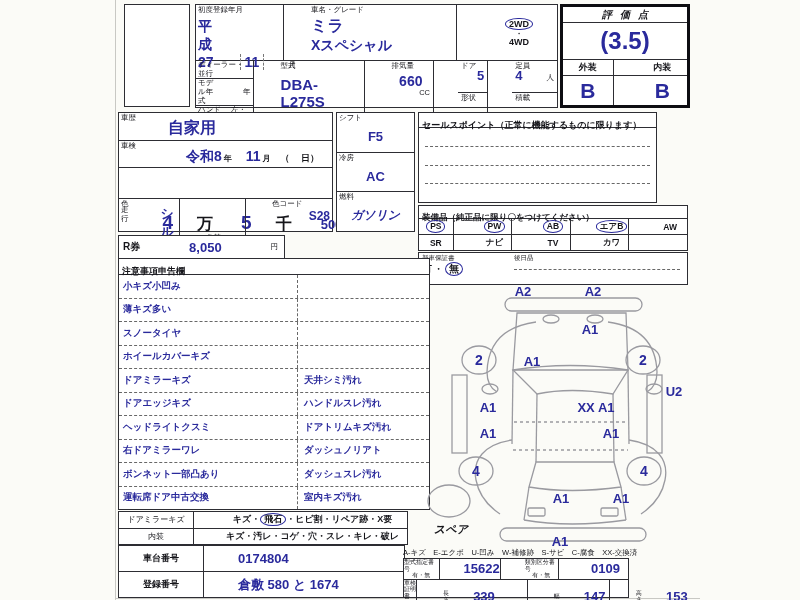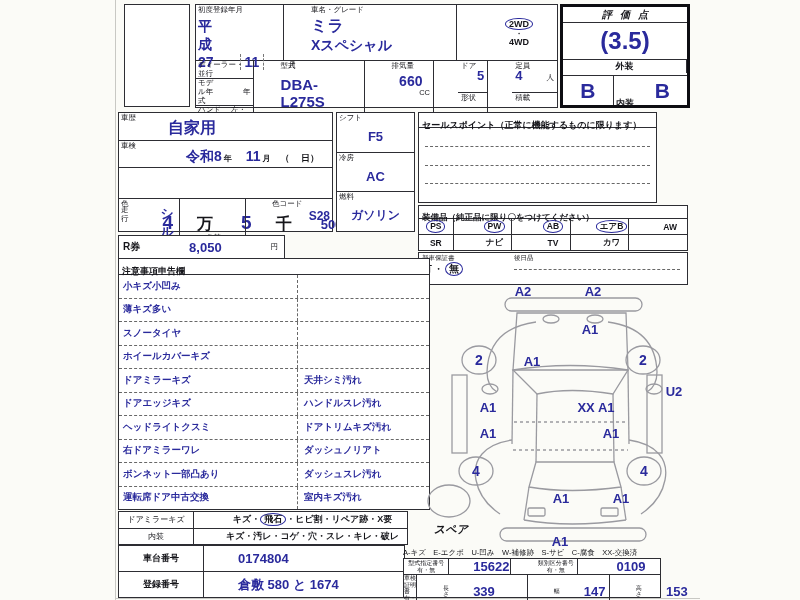--- a/index.html
+++ b/index.html
@@ -103,21 +103,21 @@
     </div>
   </div>
 
   <div class="b col" style="left:560px;top:4px;width:130px;height:104px;border-width:3px;border-color:#0d0d12;">
     <div class="bb cc" style="height:16px;">
       <span class="k" style="font-size:10px;letter-spacing:8px;padding-left:8px;font-style:italic;">評価点</span>
     </div>
     <div class="bb cc" style="height:37px;">
       <span class="v" style="font-size:24px;">(3.5)</span>
     </div>
-    <div class="bb row" style="height:16px;flex-direction:column;">
+    <div class="bb row" style="height:16px;">
       <span class="br cc k" style="flex:1;font-size:9px;">外装</span>
       <span class="cc k" style="flex:1;font-size:9px;">内装</span>
     </div>
     <div class="row" style="flex:1;">
       <span class="br cc v" style="flex:1;font-size:21px;">B</span>
       <span class="cc v" style="flex:1;font-size:21px;">B</span>
     </div>
   </div>
 
   <div class="b col" style="left:118px;top:112px;width:215px;height:120px;">
@@ -170,21 +170,21 @@
     <div class="bb col" style="flex:1;padding:1px 2px;">
       <span class="lab">シフト</span>
       <span class="v cc" style="font-size:13px;flex:1;">F5</span>
     </div>
     <div class="bb col" style="flex:1;padding:1px 2px;">
       <span class="lab">冷房</span>
       <span class="v cc" style="font-size:13px;flex:1;">AC</span>
     </div>
     <div class="col" style="flex:1;padding:1px 2px;">
       <span class="lab">燃料</span>
-      <span class="v cc" style="font-size:12px;flex:1;">ガソリン</span>
+      <span class="v cc" style="font-size:12px;flex:1;font-style:italic;">ガソリン</span>
     </div>
   </div>
 
   <div class="b row" style="left:118px;top:235px;width:167px;height:24px;align-items:center;">
     <span class="k" style="font-size:10px;padding-left:4px;">R券</span>
     <span class="v" style="font-size:13px;flex:1;text-align:center;">8,050</span>
     <span class="lab" style="padding-right:6px;">円</span>
   </div>
 
   <div class="b col" style="left:418px;top:112px;width:239px;height:91px;">
@@ -365,21 +365,21 @@
       <text x="220" y="194" font-size="14">4</text>
       <text x="137" y="221">A1</text>
       <text x="197" y="221">A1</text>
       <text x="136" y="264">A1</text>
       <text x="27" y="251" font-size="11" font-style="italic" fill="#15151a">スペア</text>
     </g>
   </svg>
 
   <div style="position:absolute;left:403px;top:548px;width:290px;font-size:7.5px;color:#15151a;white-space:nowrap;">A-キズ　E-エクボ　U-凹み　W-補修跡　S-サビ　C-腐食　XX-交換済</div>
 
-  <div class="b col" style="left:403px;top:558px;width:258px;height:40px;">
+  <div class="b col" style="left:403px;top:558px;width:226px;height:40px;">
     <div class="bb row" style="flex:1;">
       <div class="br col cc" style="width:50px;">
         <span class="tiny">型式指定番号</span>
         <span class="tiny">有・無</span>
       </div>
       <span class="br cc v" style="flex:1;font-size:13px;">15622</span>
       <div class="br col cc" style="width:48px;">
         <span class="tiny">類別区分番号</span>
         <span class="tiny">有・無</span>
       </div>

